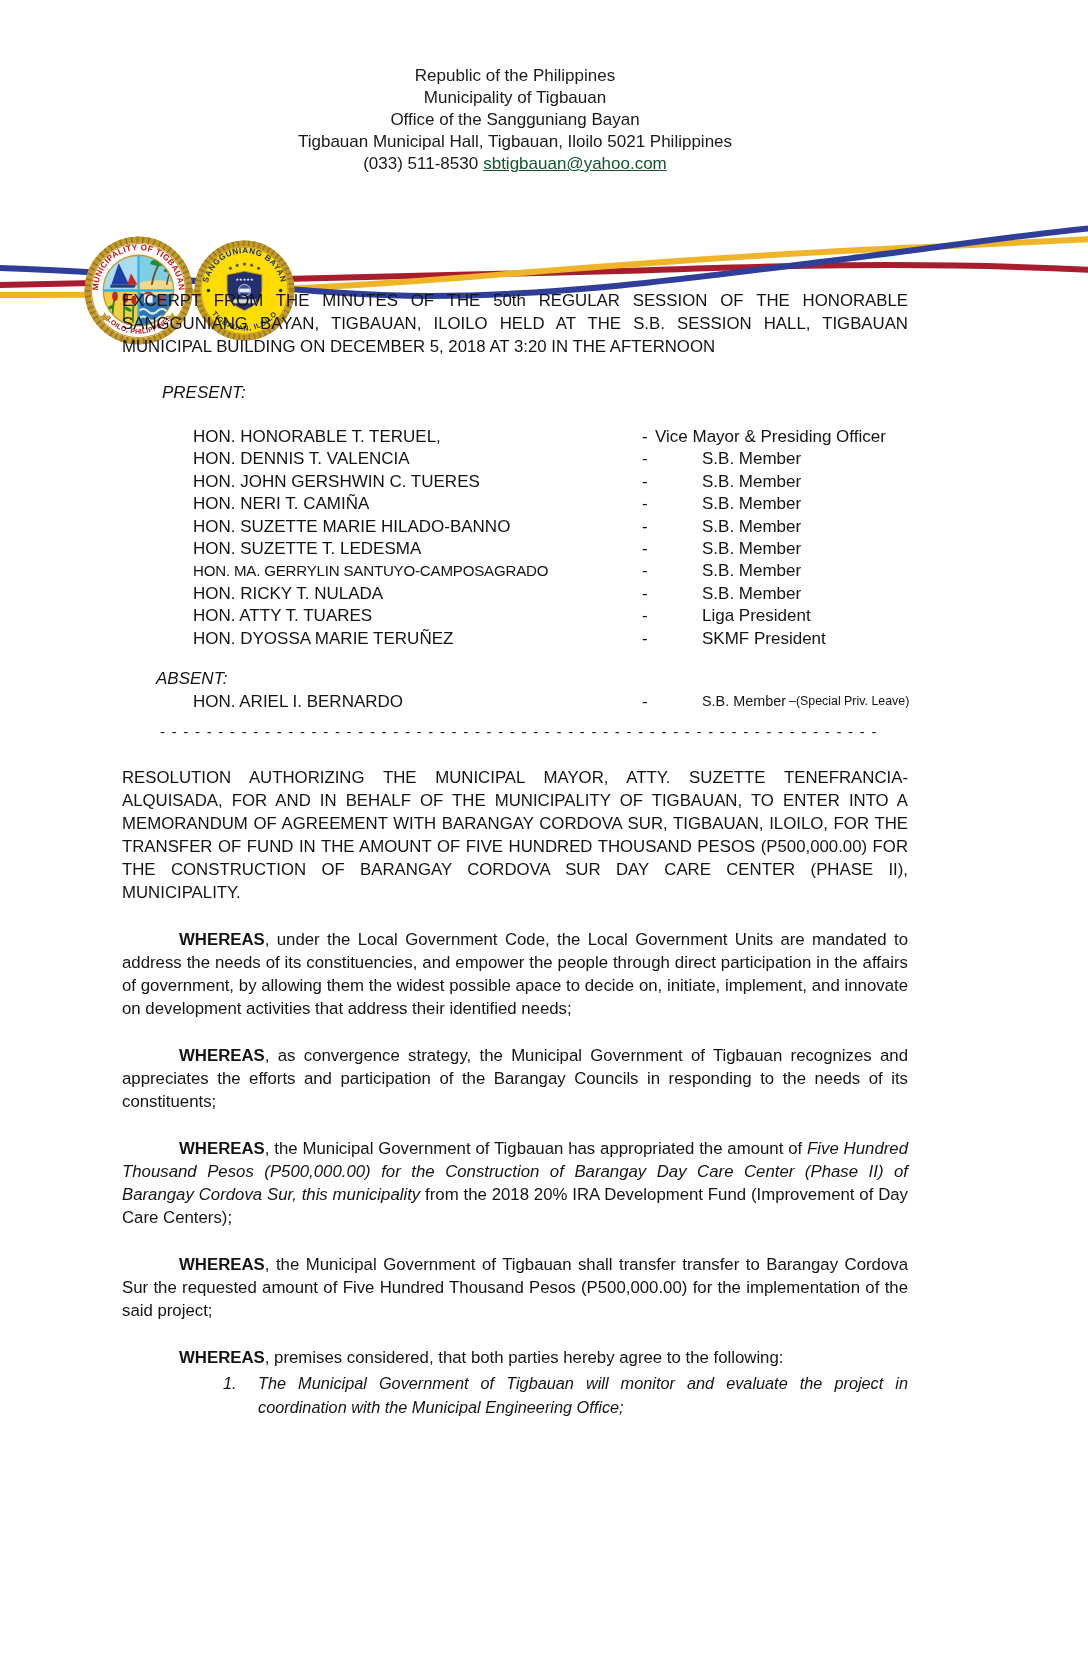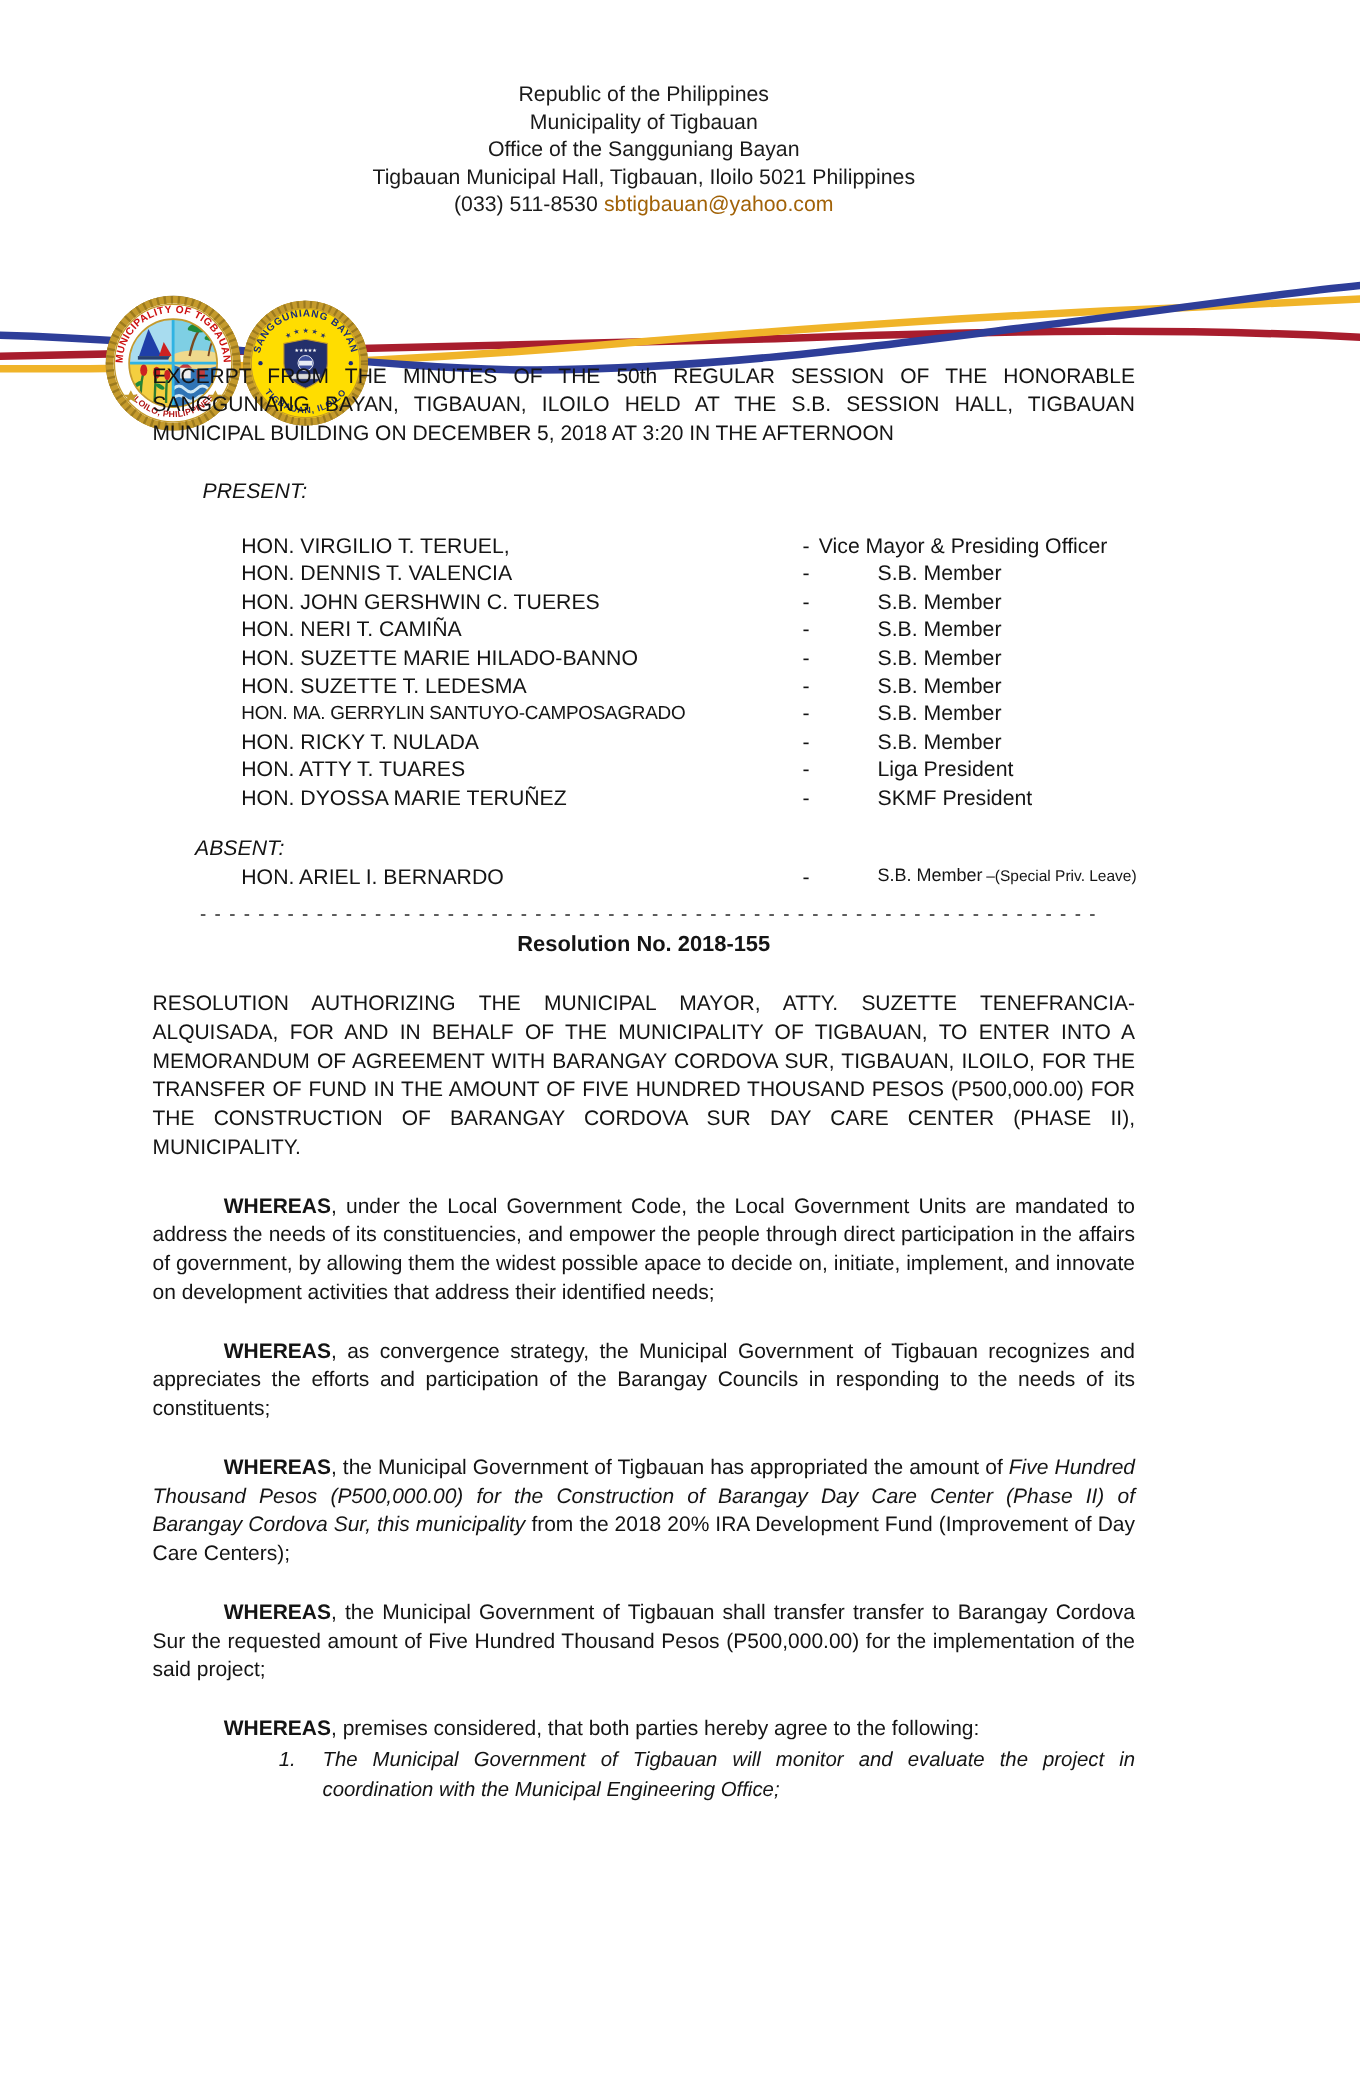--- a/index.html
+++ b/index.html
@@ -12,21 +12,21 @@
   
   .seal{position:absolute;}
   .seal-1{left:84px;top:236px;width:109px;height:109px;}
   .seal-2{left:194px;top:240px;width:101px;height:101px;}
   .seal svg{display:block;width:100%;height:100%;}
   
   .content{position:relative;width:786px;margin-left:122px;padding-top:65px;}
   .letterhead{text-align:center;font-size:17px;line-height:22px;color:#1a1a1a;}
   .lh-line{white-space:nowrap;}
   .lh-phone{margin-right:5px;}
-  .lh-link{color:#a16207;cursor:pointer;}
+  .lh-link{color:#14532d;text-decoration:underline;cursor:pointer;}
   .excerpt{margin:114px 0 0 0;font-size:16.8px;line-height:23px;text-align:justify;}
   .sec-label{margin:23px 0 0 0;padding-left:40px;font-style:italic;font-size:17px;line-height:23px;}
   .sec-label.absent{margin-top:17px;padding-left:34px;}
   .members{margin-top:22px;}
   .members.absent-list{margin-top:0;}
   .member-row{display:flex;padding-left:71px;font-size:17px;line-height:22.4px;white-space:nowrap;}
   .m-name{width:449px;flex:none;overflow:visible;}
   .m-dash{width:60px;flex:none;}
   .tight .m-dash{width:13px;}
   .small .m-name{font-size:15.1px;letter-spacing:-0.2px;}
@@ -181,21 +181,21 @@
       </div>
     </header>
 
     <p class="excerpt">EXCERPT FROM THE MINUTES OF THE 50th REGULAR SESSION OF THE HONORABLE SANGGUNIANG BAYAN, TIGBAUAN, ILOILO HELD AT THE S.B. SESSION HALL, TIGBAUAN MUNICIPAL BUILDING ON DECEMBER 5, 2018 AT 3:20 IN THE AFTERNOON</p>
 
     <div class="sec-label">PRESENT:</div>
 
     <div class="members">
 
         <div class="member-row tight">
-          <span class="m-name">HON. VIRGILIO T. TERUEL,</span>
+          <span class="m-name">HON. HONORABLE T. TERUEL,</span>
           <span class="m-dash">-</span>
           <span class="m-role">Vice Mayor &amp; Presiding Officer</span>
         </div>
 
         <div class="member-row">
           <span class="m-name">HON. DENNIS T. VALENCIA</span>
           <span class="m-dash">-</span>
           <span class="m-role">S.B. Member</span>
         </div>
 
@@ -255,21 +255,20 @@
         <div class="member-row">
           <span class="m-name">HON. ARIEL I. BERNARDO</span>
           <span class="m-dash">-</span>
           <span class="m-role">S.B. Member</span>
           <span class="m-note">–(Special Priv. Leave)</span>
         </div>
       </div>
 
     <div class="divider">- - - - - - - - - - - - - - - - - - - - - - - - - - - - - - - - - - - - - - - - - - - - - - - - - - - - - - - - - - - - - -</div>
 
-    <div class="res-no">Resolution No. 2018-155</div>
 
     <p class="res-title">RESOLUTION AUTHORIZING THE MUNICIPAL MAYOR, ATTY. SUZETTE TENEFRANCIA-ALQUISADA, FOR AND IN BEHALF OF THE MUNICIPALITY OF TIGBAUAN, TO ENTER INTO A MEMORANDUM OF AGREEMENT WITH BARANGAY CORDOVA SUR, TIGBAUAN, ILOILO, FOR THE TRANSFER OF FUND IN THE AMOUNT OF FIVE HUNDRED THOUSAND PESOS (P500,000.00) FOR THE CONSTRUCTION OF BARANGAY CORDOVA SUR DAY CARE CENTER (PHASE II), MUNICIPALITY.</p>
 
     <p class="body-para"><span class="b">WHEREAS</span><span>, under the Local Government Code, the Local Government Units are mandated to address the needs of its constituencies, and empower the people through direct participation in the affairs of government, by allowing them the widest possible apace to decide on, initiate, implement, and innovate on development activities that address their identified needs;</span></p>
     <p class="body-para"><span class="b">WHEREAS</span><span>, as convergence strategy, the Municipal Government of Tigbauan recognizes and appreciates the efforts and participation of the Barangay Councils in responding to the needs of its constituents;</span></p>
     <p class="body-para"><span class="b">WHEREAS</span><span>, the Municipal Government of Tigbauan has appropriated the amount of </span><span class="i">Five Hundred Thousand Pesos (P500,000.00) for the Construction of Barangay Day Care Center (Phase II) of Barangay Cordova Sur, this municipality</span><span> from the 2018 20% IRA Development Fund (Improvement of Day Care Centers);</span></p>
     <p class="body-para"><span class="b">WHEREAS</span><span>, the Municipal Government of Tigbauan shall transfer transfer to Barangay Cordova Sur the requested amount of Five Hundred Thousand Pesos (P500,000.00) for the implementation of the said project;</span></p>
     <p class="body-para"><span class="b">WHEREAS</span><span>, premises considered, that both parties hereby agree to the following:</span></p>
 
     <div class="agree-item">

